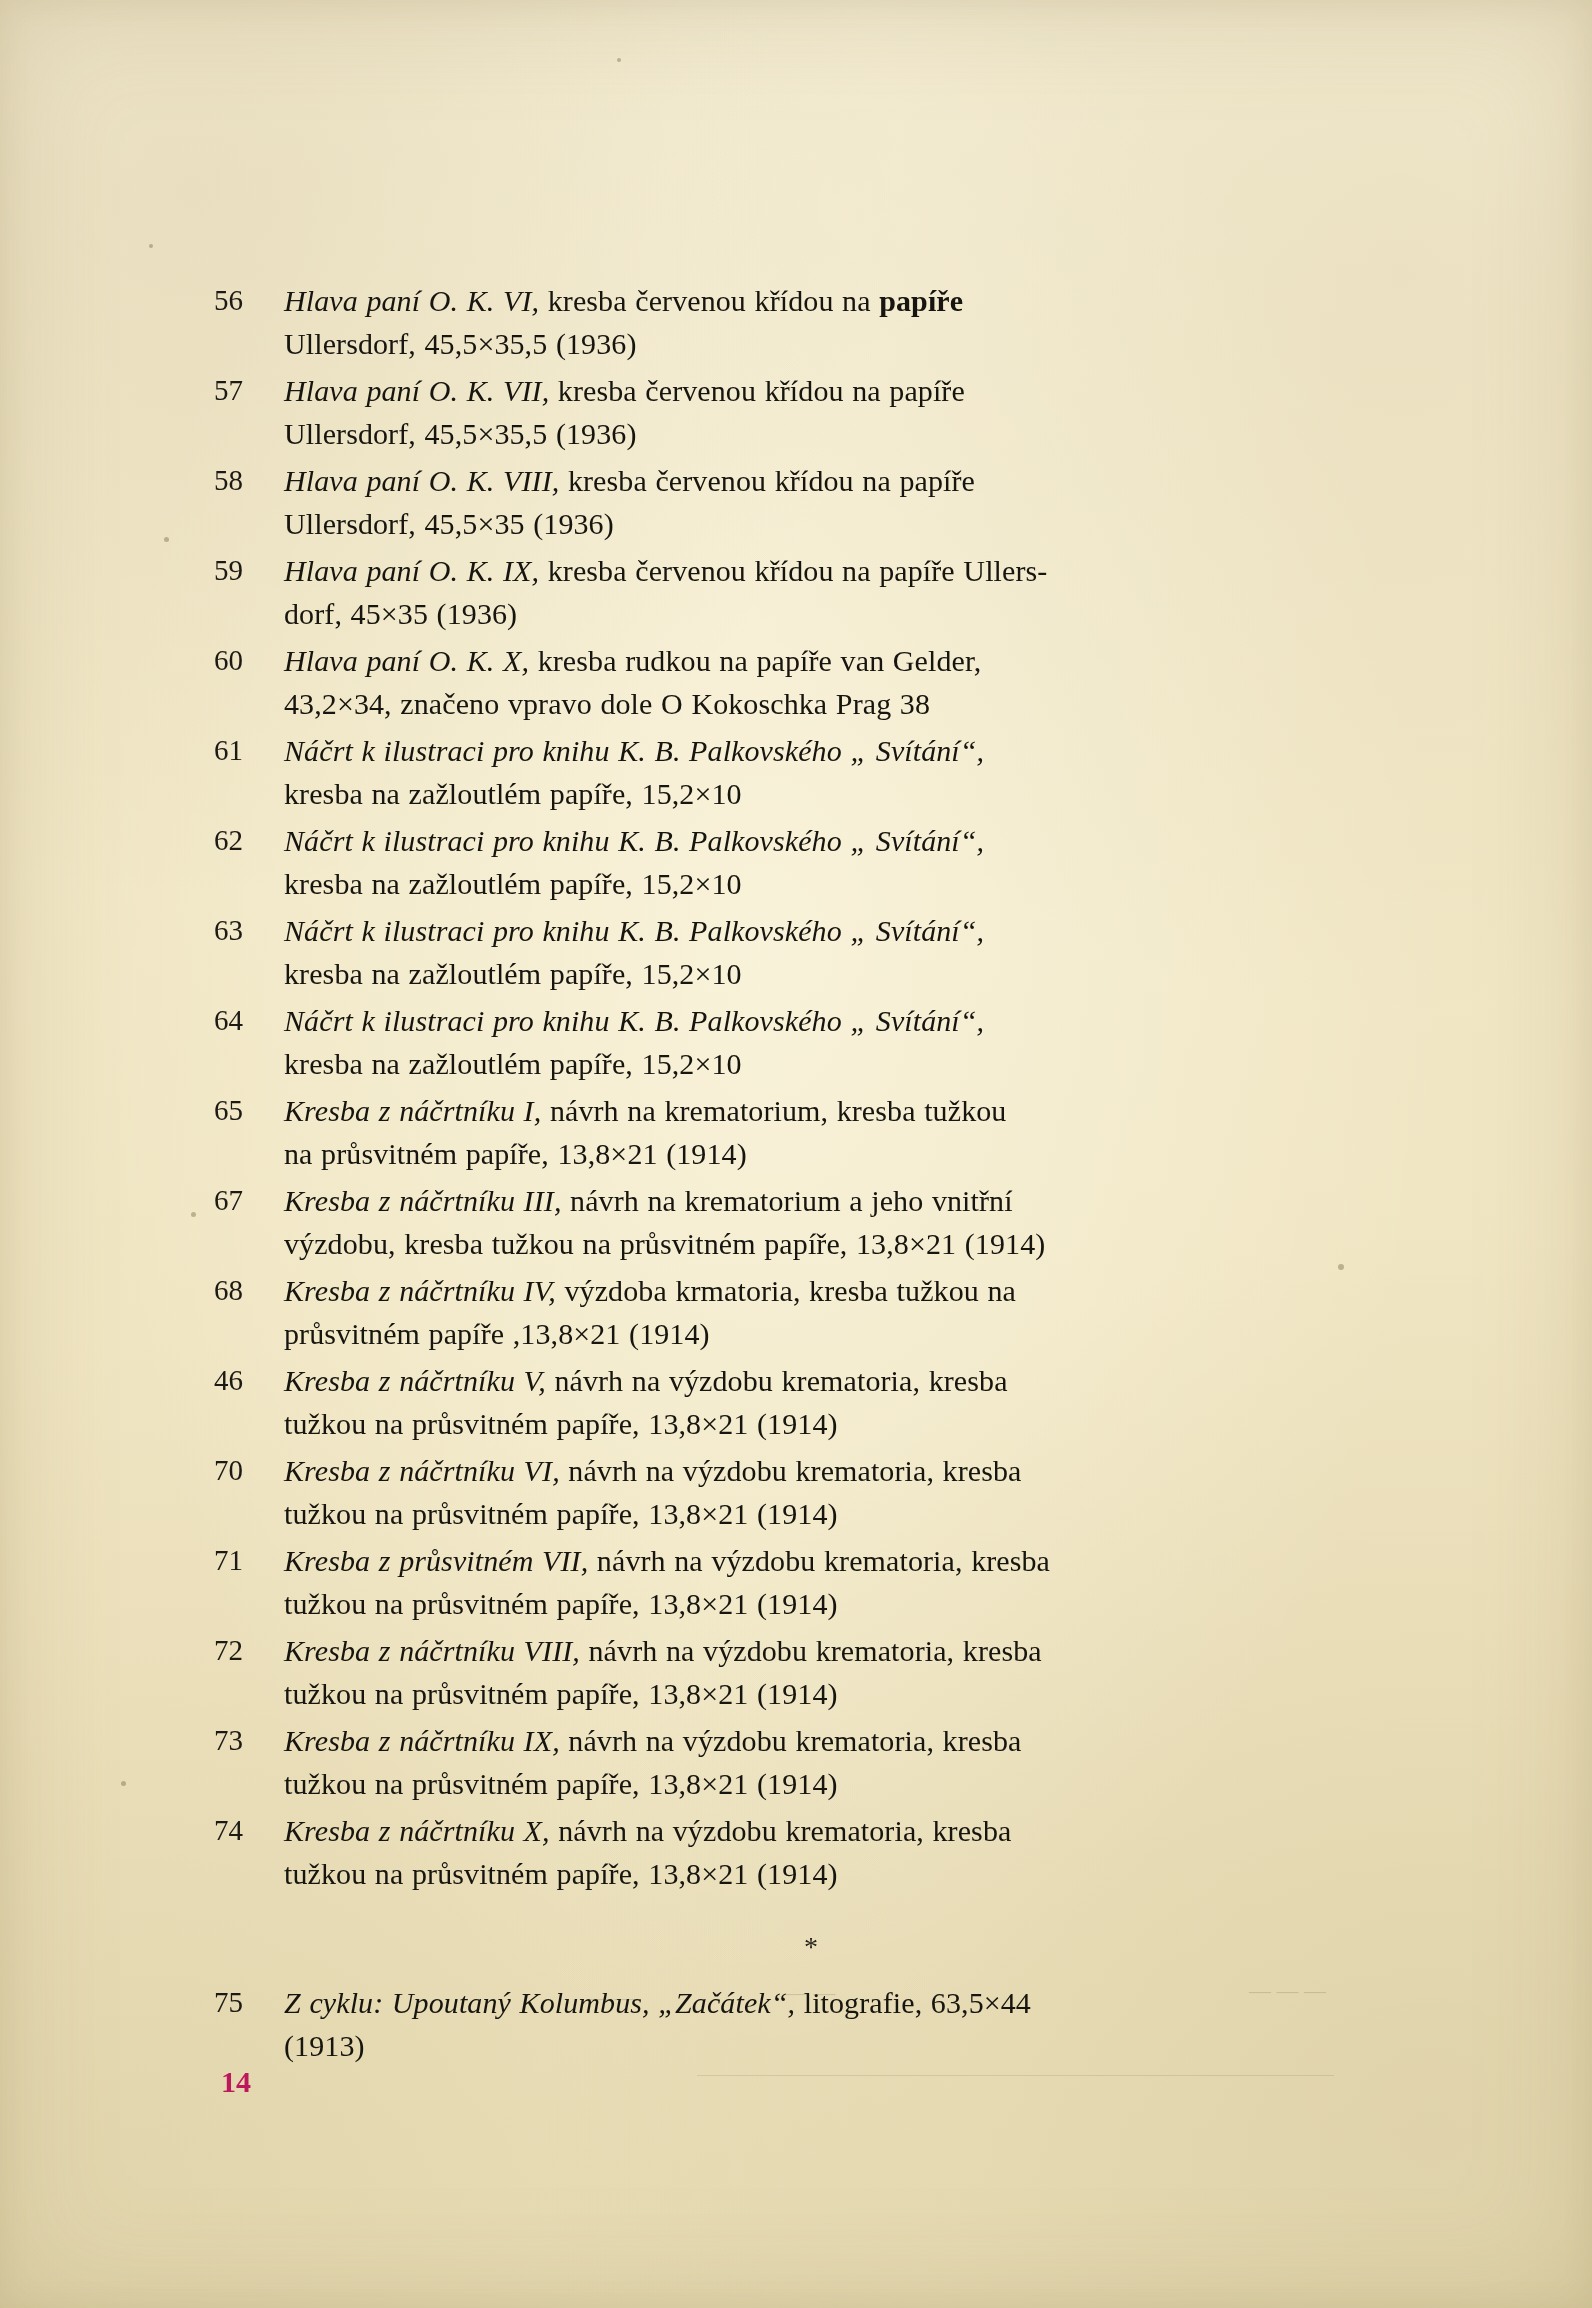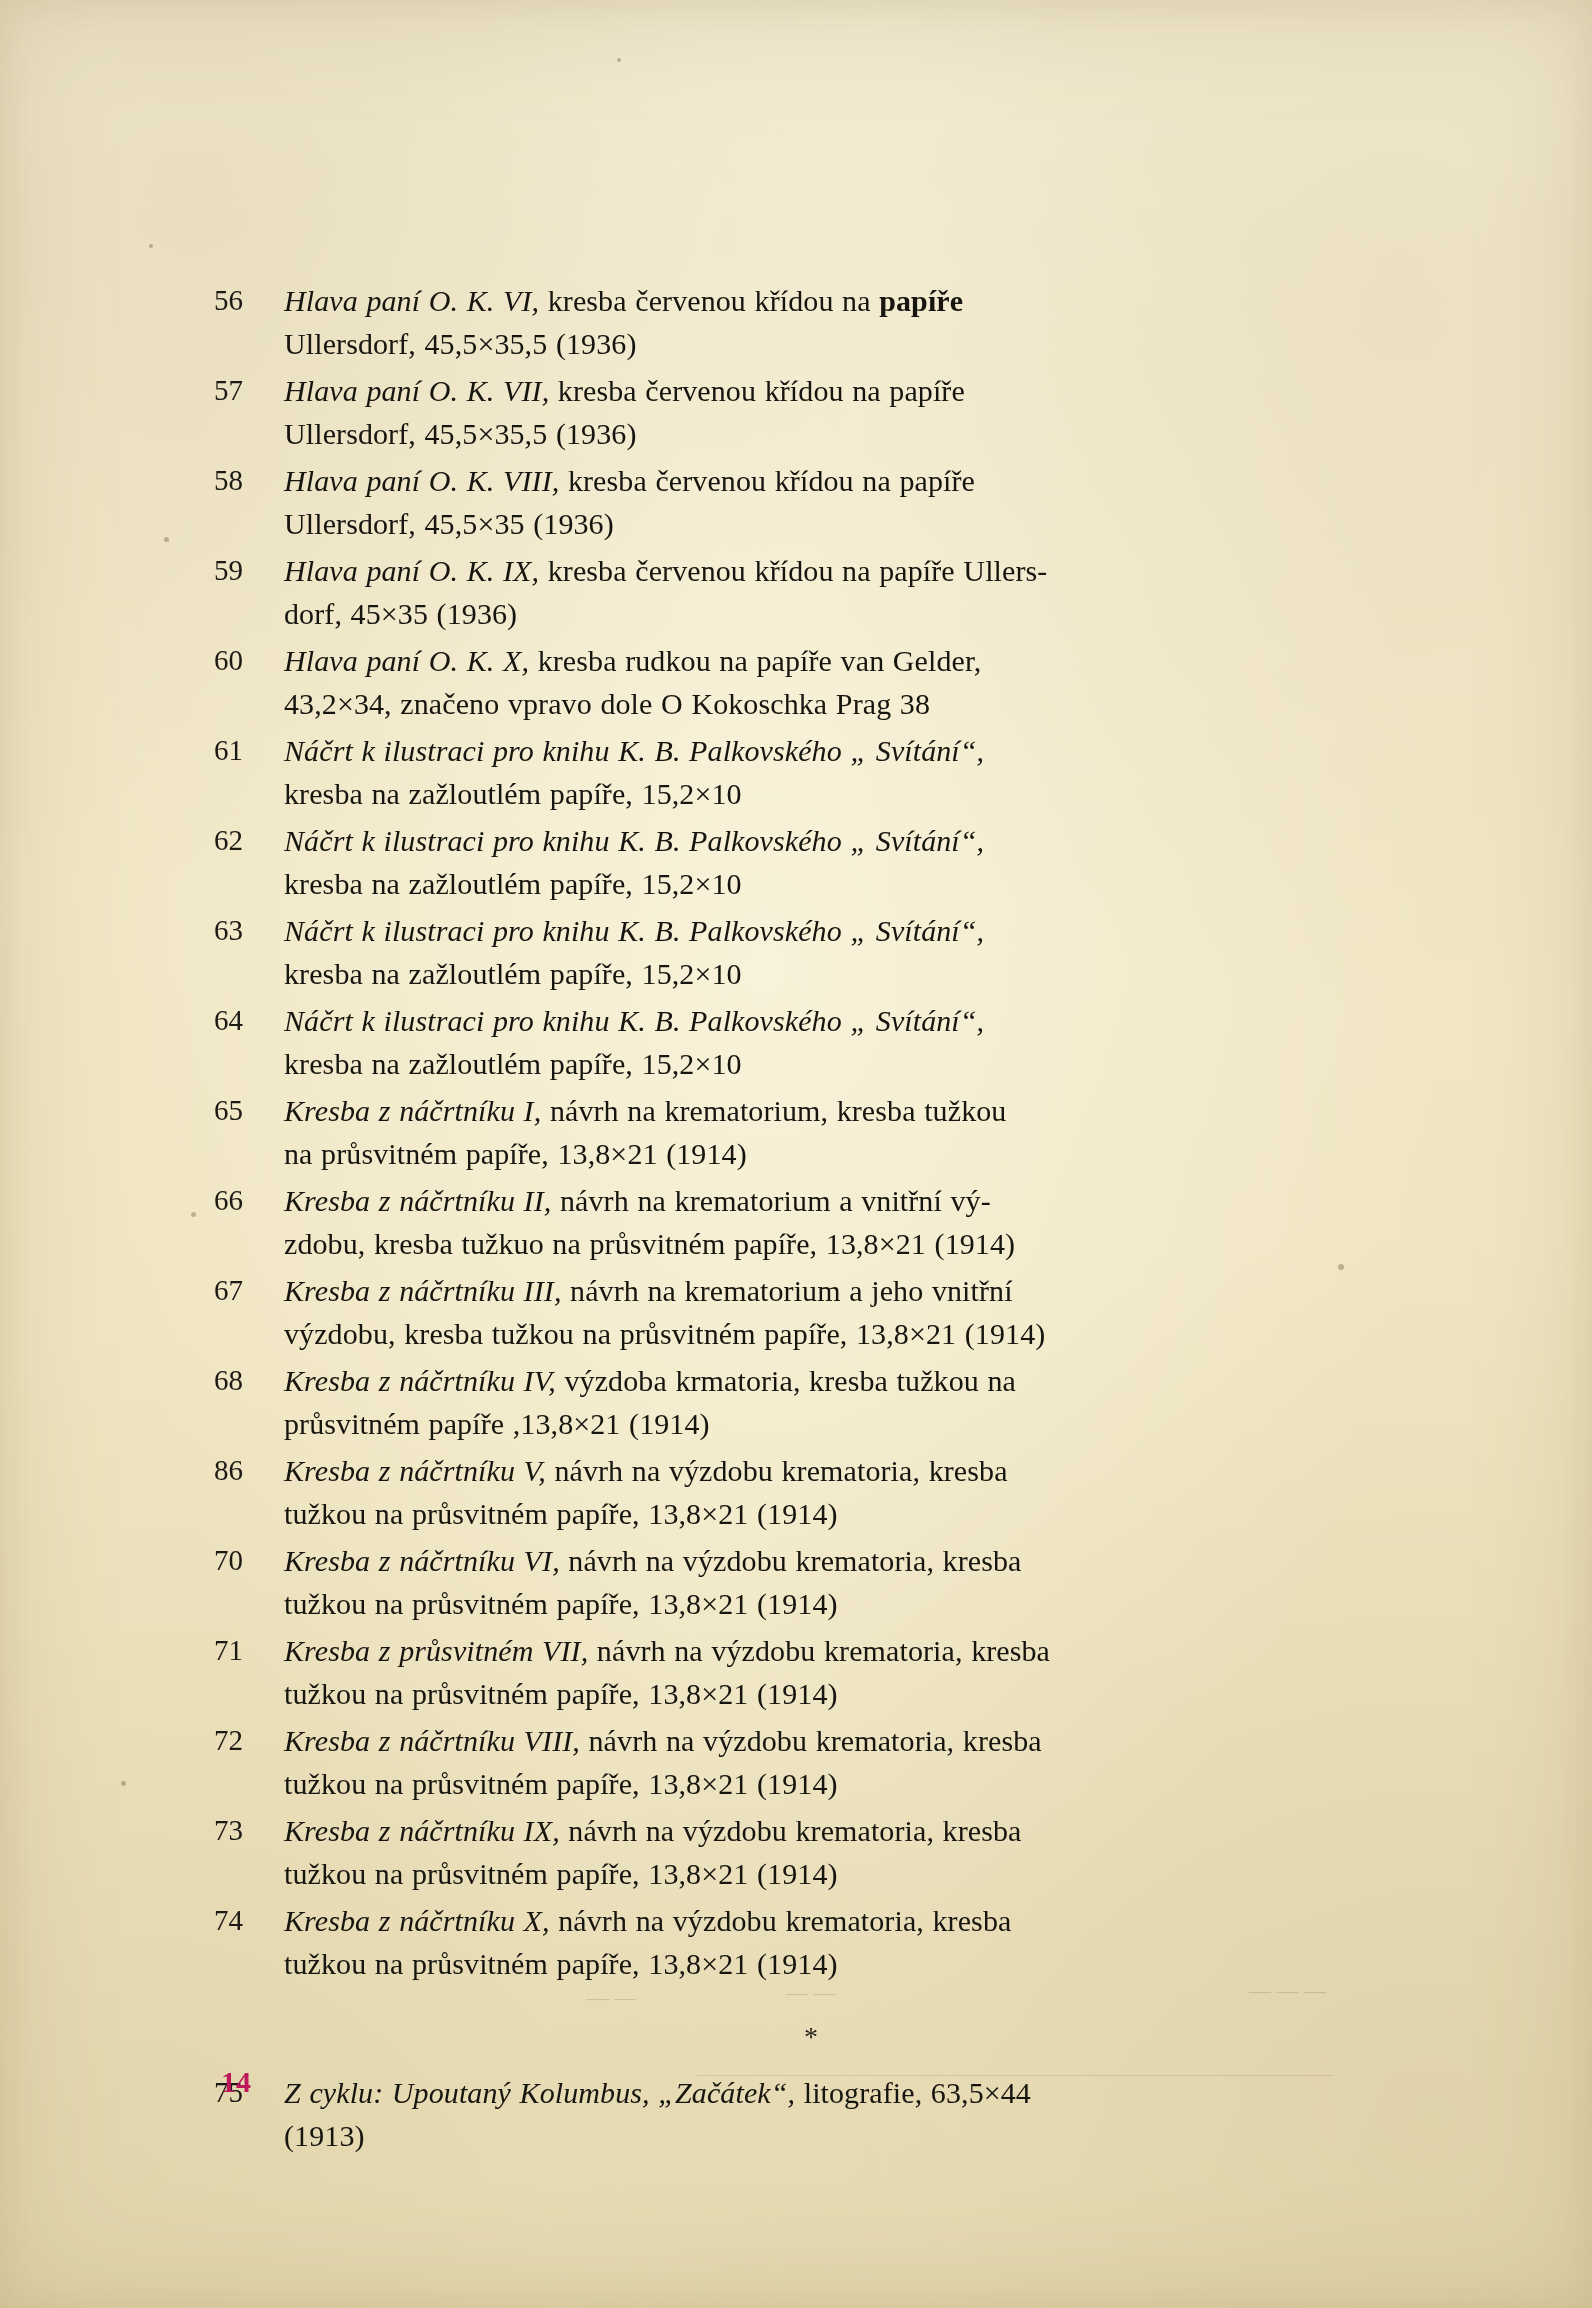--- a/index.html
+++ b/index.html
@@ -206,46 +206,39 @@
     </div>
 
     <div class="entry">
       <div class="num">65</div>
       <div class="body-text">
         <i>Kresba z náčrtníku I,</i><span> návrh na krematorium, kresba tužkou</span><br>
         <span>na průsvitném papíře, 13,8×21  (1914)</span>
       </div>
     </div>
 
-    <div class="entry">
-      <div class="num">66</div>
-      <div class="body-text">
-        <i>Kresba z náčrtníku II,</i><span> návrh na krematorium a vnitřní vý-</span><br>
-        <span>zdobu, kresba tužkuo na průsvitném papíře, 13,8×21  (1914)</span>
-      </div>
-    </div>
 
     <div class="entry">
       <div class="num">67</div>
       <div class="body-text">
         <i>Kresba z náčrtníku III,</i><span> návrh na krematorium a jeho vnitřní</span><br>
         <span>výzdobu, kresba tužkou na průsvitném papíře, 13,8×21  (1914)</span>
       </div>
     </div>
 
     <div class="entry">
       <div class="num">68</div>
       <div class="body-text">
         <i>Kresba z náčrtníku IV,</i><span> výzdoba krmatoria, kresba tužkou na</span><br>
         <span>průsvitném papíře ,13,8×21  (1914)</span>
       </div>
     </div>
 
     <div class="entry">
-      <div class="num">86</div>
+      <div class="num">46</div>
       <div class="body-text">
         <i>Kresba z náčrtníku V,</i><span> návrh na výzdobu krematoria, kresba</span><br>
         <span>tužkou na průsvitném papíře, 13,8×21  (1914)</span>
       </div>
     </div>
 
     <div class="entry">
       <div class="num">70</div>
       <div class="body-text">
         <i>Kresba z náčrtníku VI,</i><span> návrh na výzdobu krematoria, kresba</span><br>

